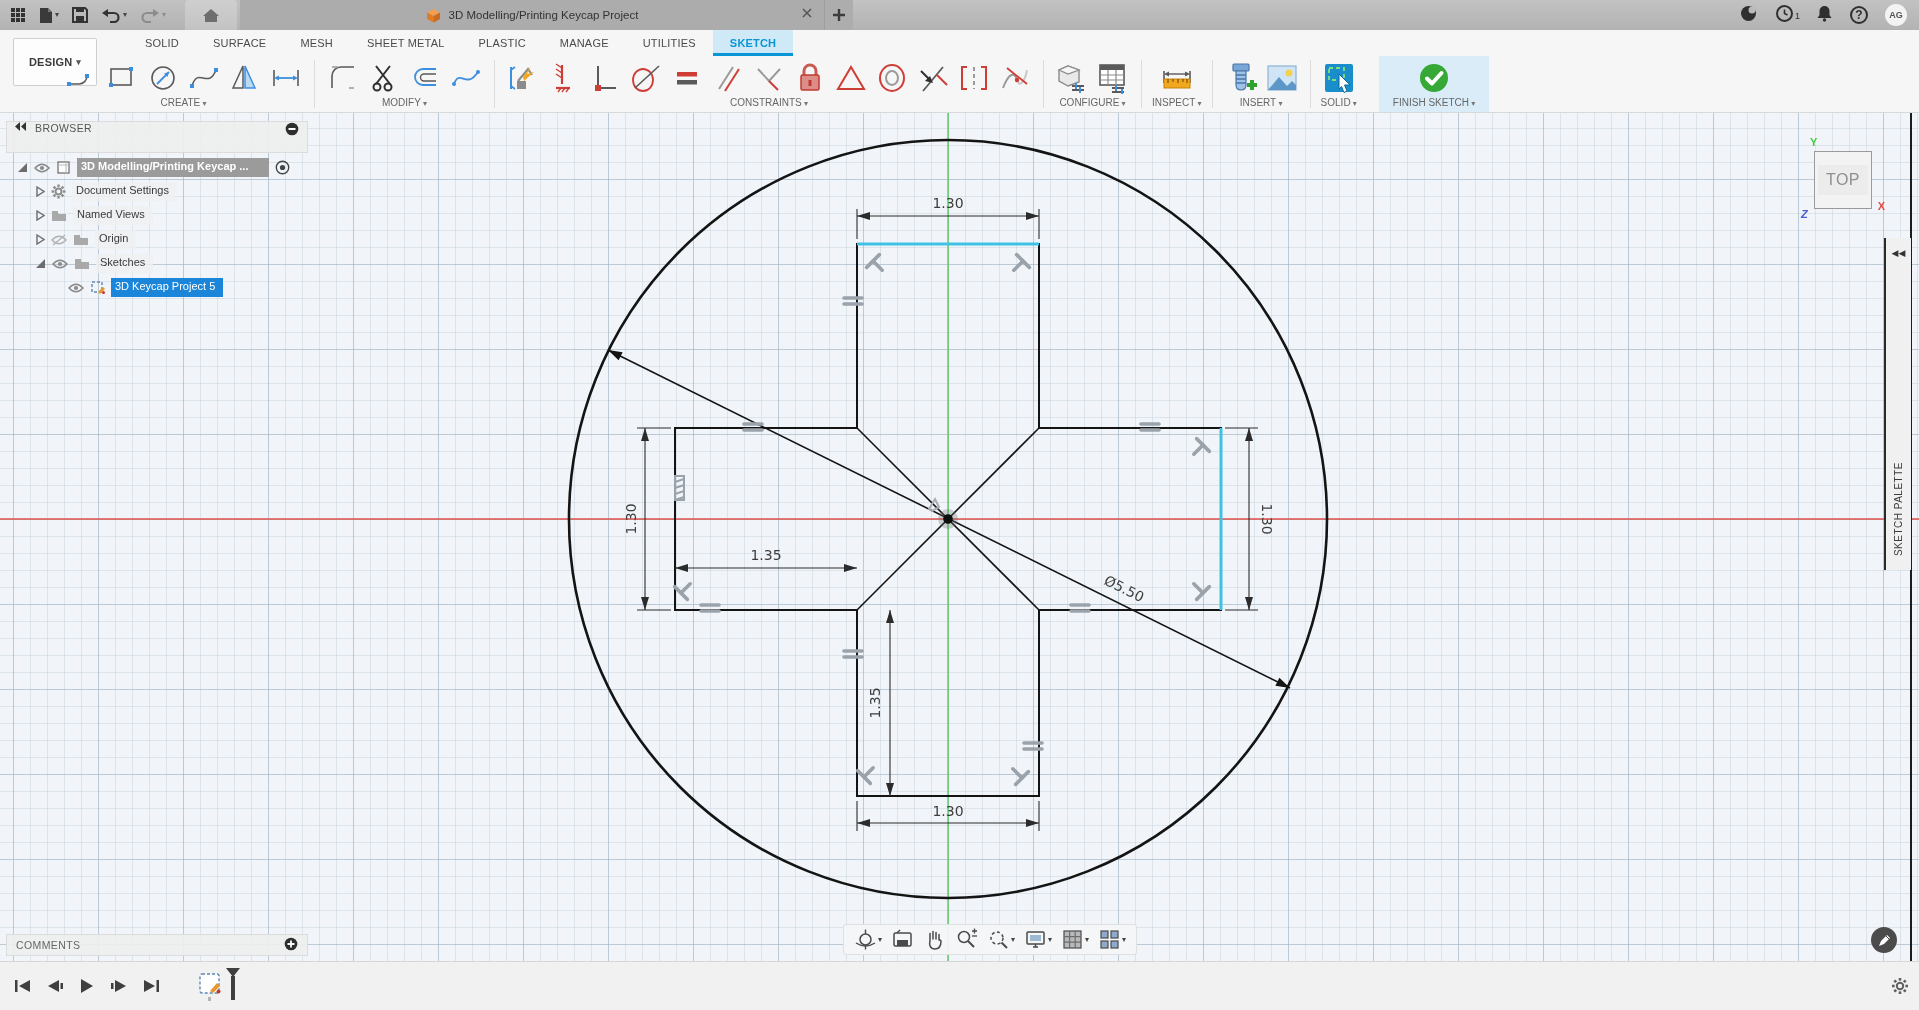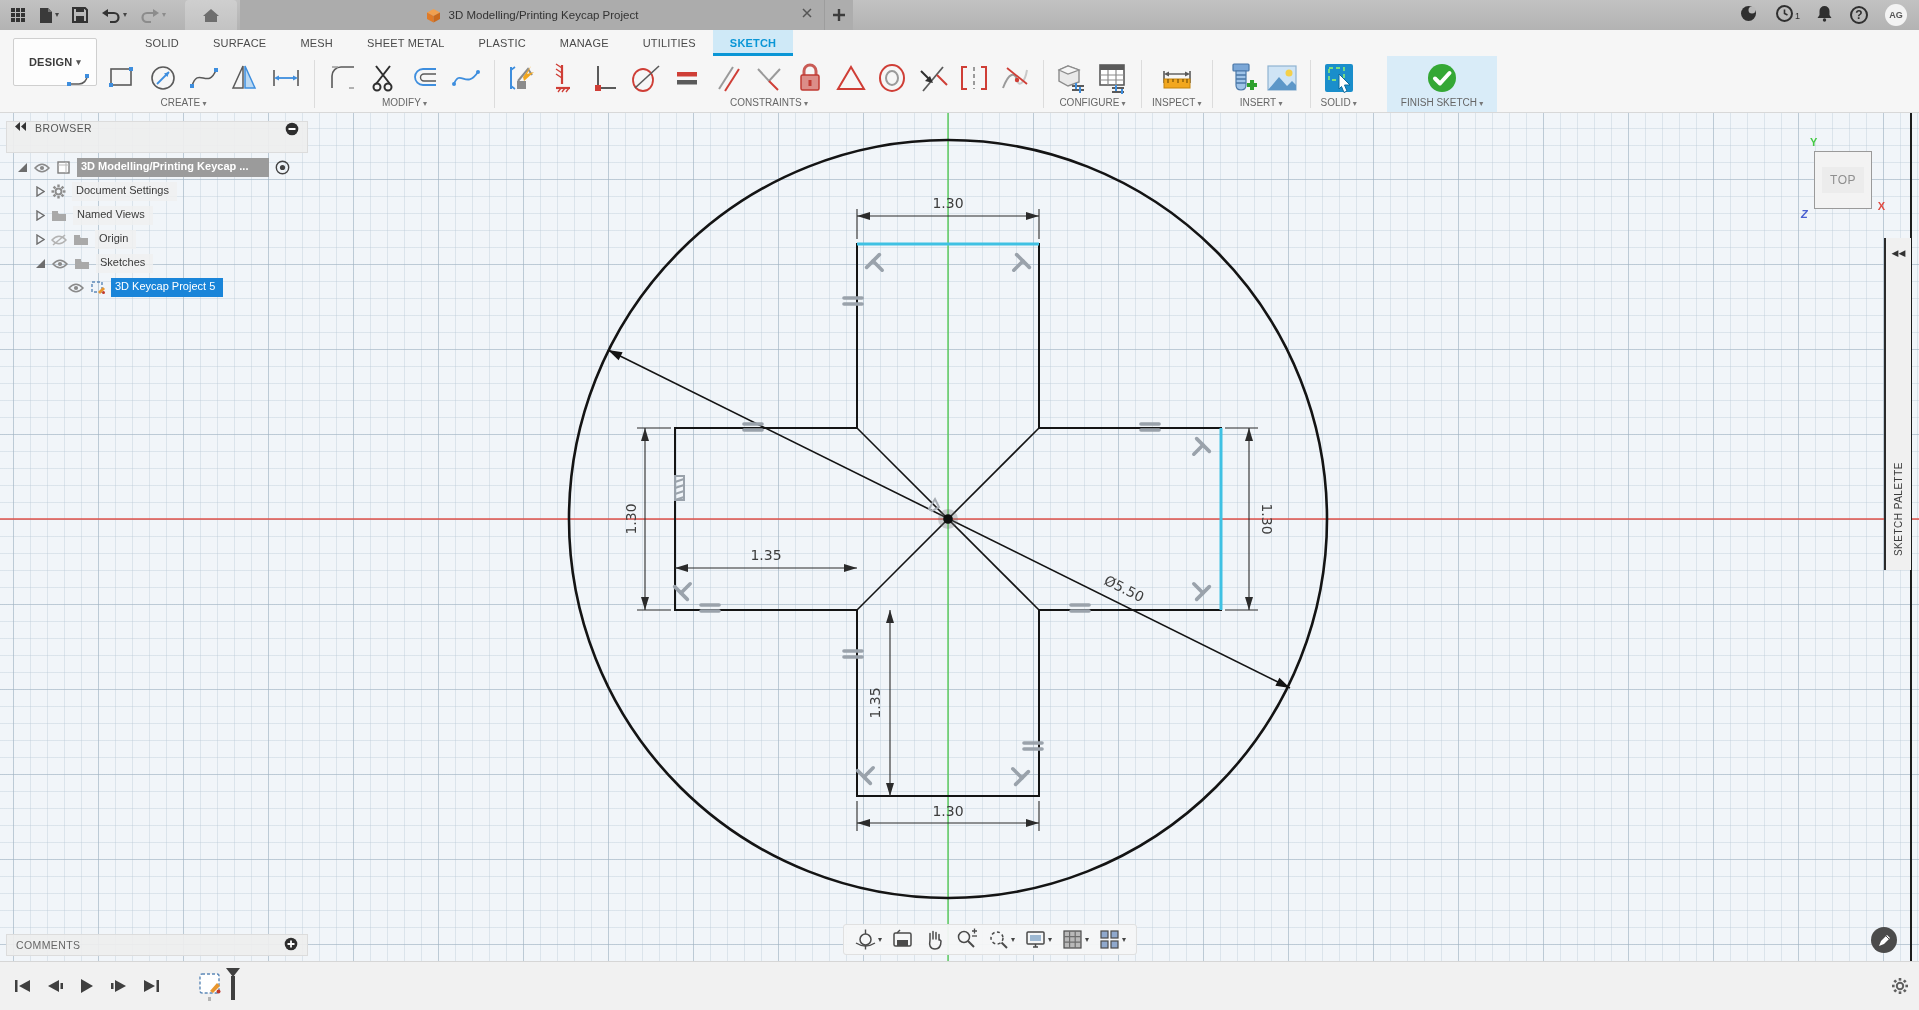--- a/index.html
+++ b/index.html
@@ -40,21 +40,21 @@
   .rtab { padding:0 17px; display:flex; align-items:center; font-size:11px; color:#4a4a4a;
     letter-spacing:.2px; cursor:pointer; }
   .rtab.active { background:#cfe9f7; color:#0a96d6; box-shadow:inset 0 -3px 0 #0a96d6; font-weight:bold; }
   .rbody { position:absolute; left:0; top:26px; right:0; bottom:0; display:flex; align-items:stretch; padding-left:55px; }
   .rgroup { display:flex; flex-direction:column; align-items:center; justify-content:space-between; padding:3px 8px 2px 8px; }
   .ricons { display:flex; align-items:center; gap:5px; height:38px; }
   .glabel { font-size:10px; color:#666; padding-bottom:2px; white-space:nowrap; cursor:pointer; }
   .glabel::after { content:" ▾"; font-size:8px; color:#777; }
   .rdiv { width:1px; background:#dcdcdc; margin:4px 2px; }
   .ric { width:36px; height:36px; display:flex; align-items:center; justify-content:center; cursor:pointer; border-radius:2px; }
-  .finish-sec { background:#d9ecf8; margin-left:22px; padding:3px 14px 2px 14px; }
+  .finish-sec { background:#d9ecf8; margin-left:14px; padding:3px 14px 2px 14px; }
 
   
   .canvas { position:absolute; left:0; top:113px; width:1919px; height:848px;
     background-color:#f1f5f9;
     background-image:
       linear-gradient(to right, rgba(158,176,192,.50) 1px, transparent 1px),
       linear-gradient(to bottom, rgba(158,176,192,.50) 1px, transparent 1px),
       linear-gradient(to right, rgba(185,200,214,.38) 1px, transparent 1px),
       linear-gradient(to bottom, rgba(185,200,214,.38) 1px, transparent 1px);
     background-size:85px 85px, 85px 85px, 17px 17px, 17px 17px;
@@ -82,21 +82,21 @@
   .comments .plus { margin-left:auto; }
 
   
   .navbar { position:absolute; left:843px; top:811px; height:31px; background:rgba(244,246,247,.95);
     border:1px solid #e0e0e0; border-radius:3px; display:flex; align-items:center; padding:0 7px; gap:3px; }
   .nbi { display:flex; align-items:center; gap:1px; padding:2px 3px; cursor:pointer; border-radius:2px; }
 
   
   .viewcube { position:absolute; left:1814px; top:38px; width:58px; height:58px;
     background:#f3f3f3; border:1px solid #9a9a9a; display:flex; align-items:center; justify-content:center; cursor:pointer; }
-  .viewcube .face { font-size:12px; color:#8f8f8f; letter-spacing:.5px; background:#ececec; padding:6px 8px; }
+  .viewcube .face { font-size:16px; color:#8f8f8f; letter-spacing:.5px; background:#ececec; padding:6px 8px; }
   .ax { position:absolute; font-size:11px; font-weight:bold; }
   .ax.y { color:#44c944; left:-5px; top:-16px; }
   .ax.x { color:#e04b43; right:-14px; bottom:-4px; }
   .ax.z { color:#4a5fd0; left:-14px; bottom:-12px; font-style:italic; }
 
   
   .edgeLine { position:absolute; left:1910px; top:0; width:2px; height:848px; background:#1c1c1c; }
   .palette-tab { position:absolute; left:1884px; top:125px; width:27px; height:332px; background:#f0f0f0;
     border-left:2px solid #2a2a2a; display:flex; flex-direction:column; align-items:center; cursor:pointer; }
   .palette-tab .ptxt { writing-mode:vertical-rl; transform:rotate(180deg); font-size:10px; color:#3c3c3c;

